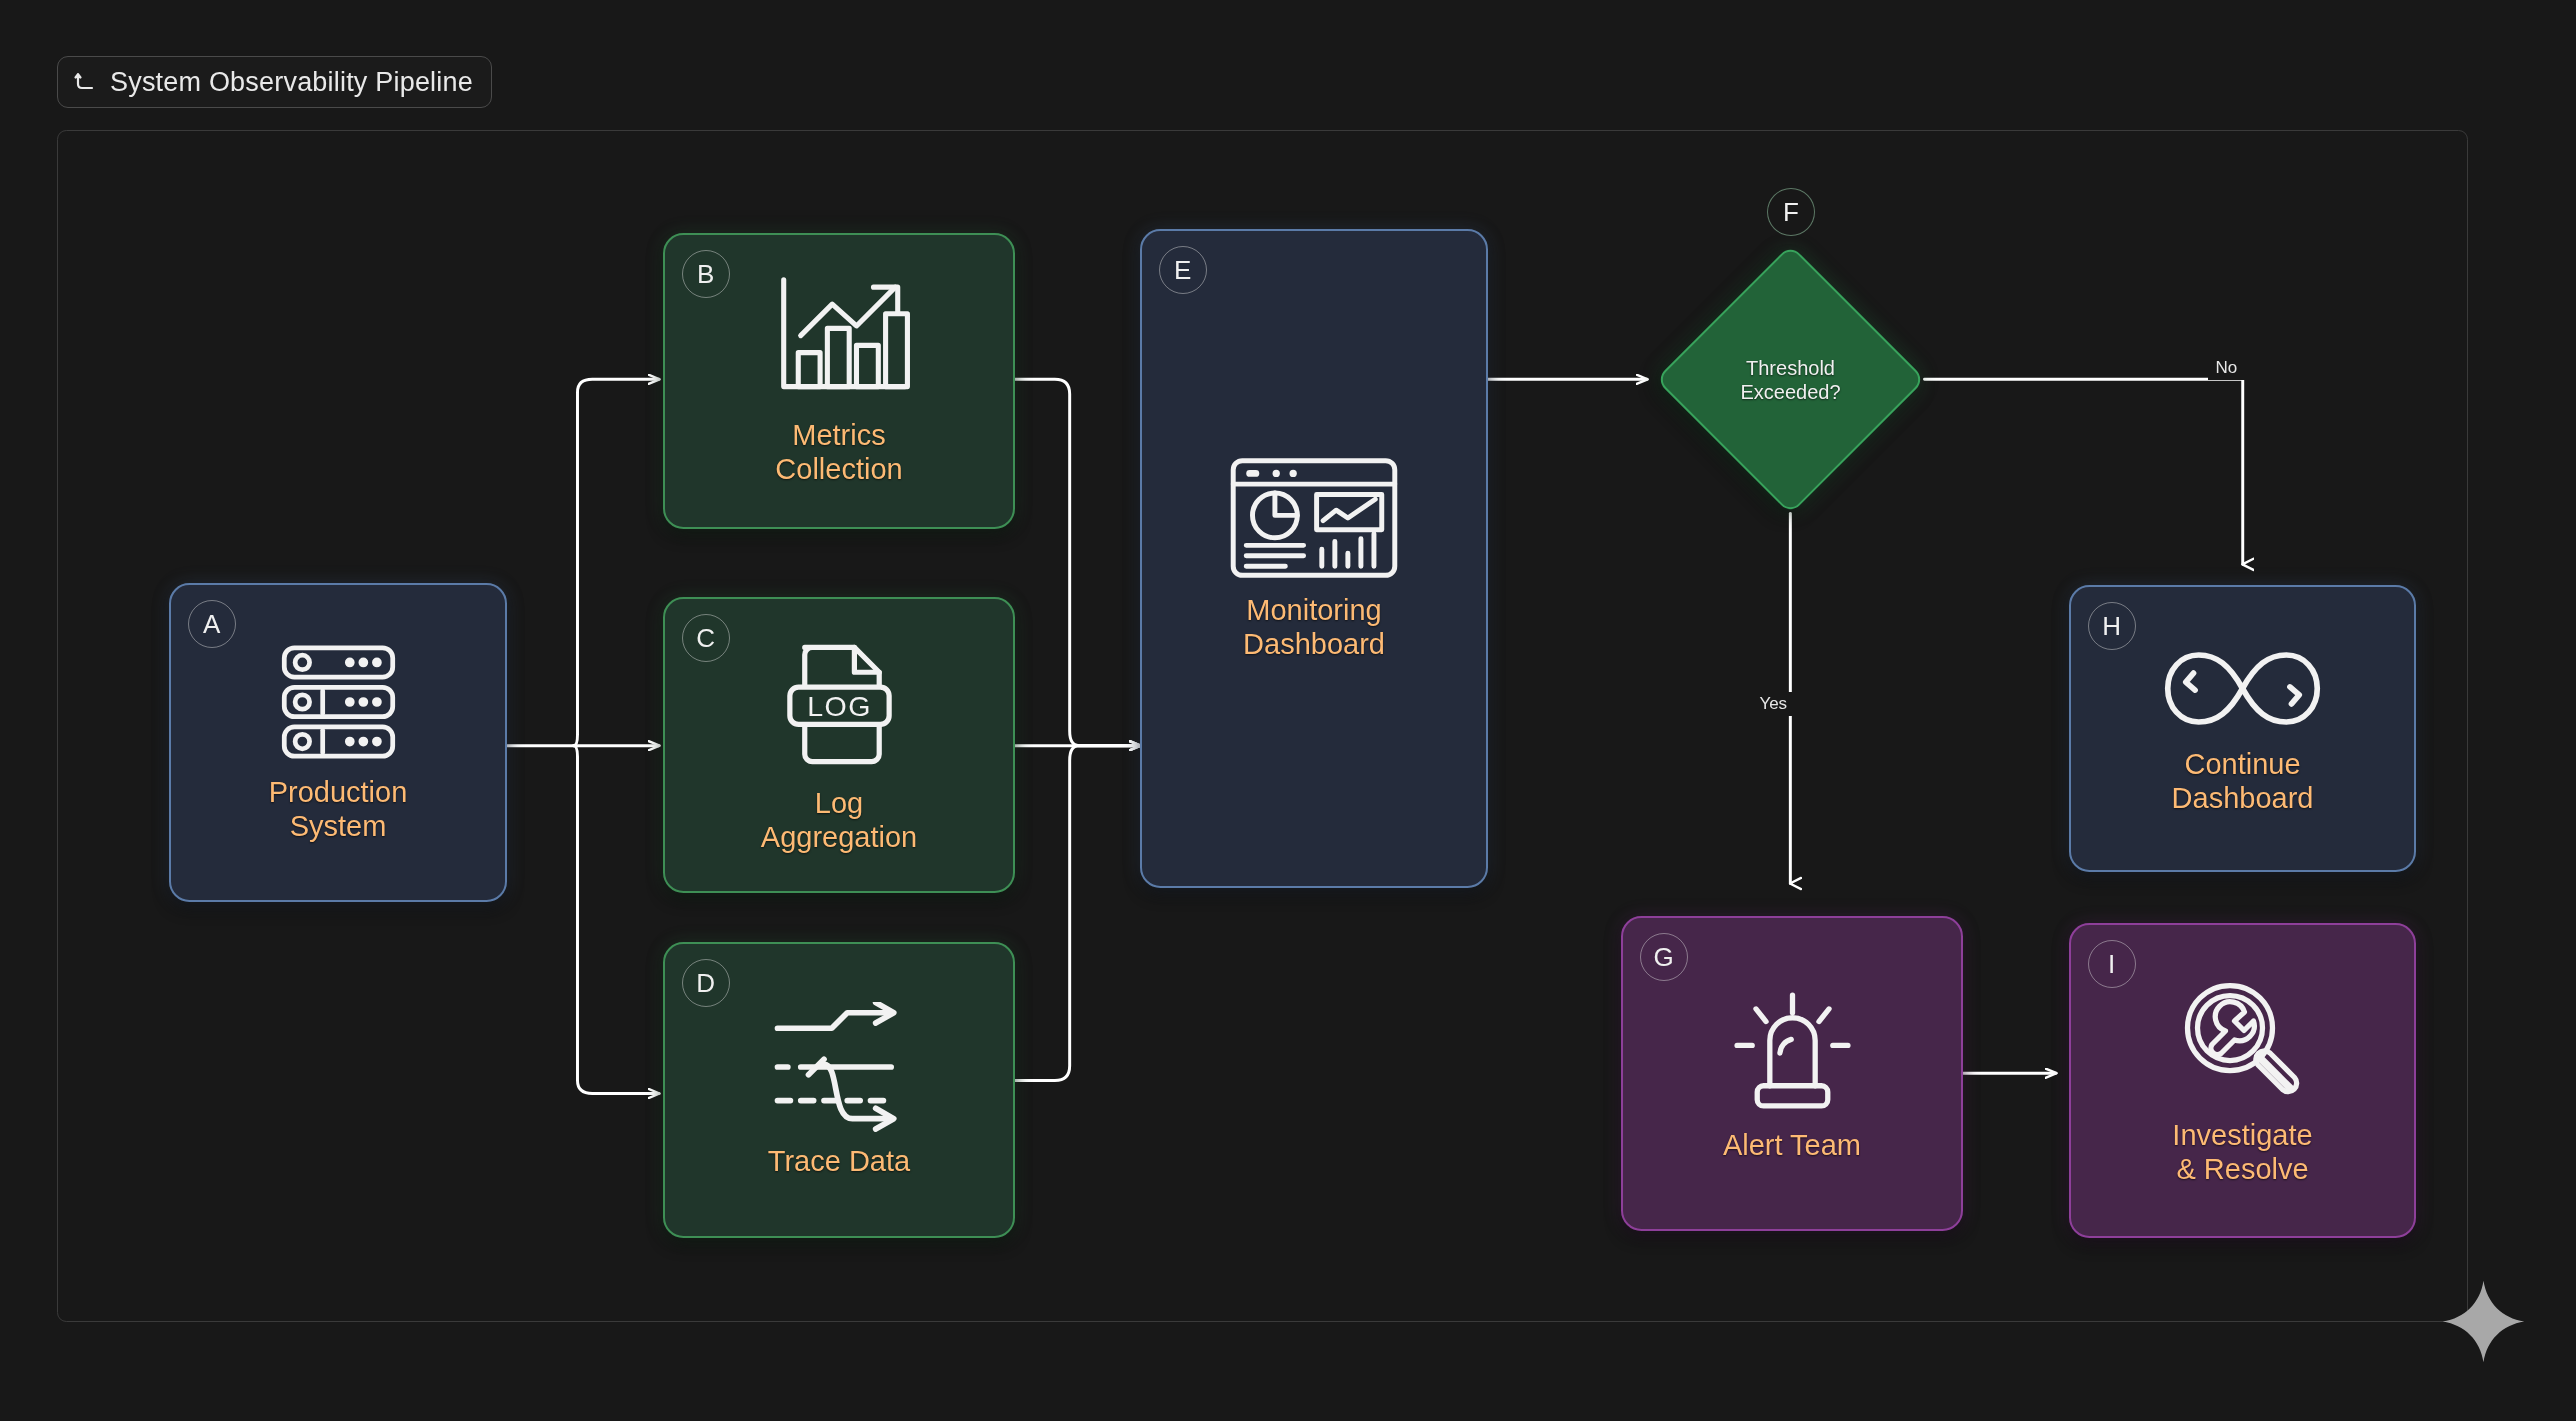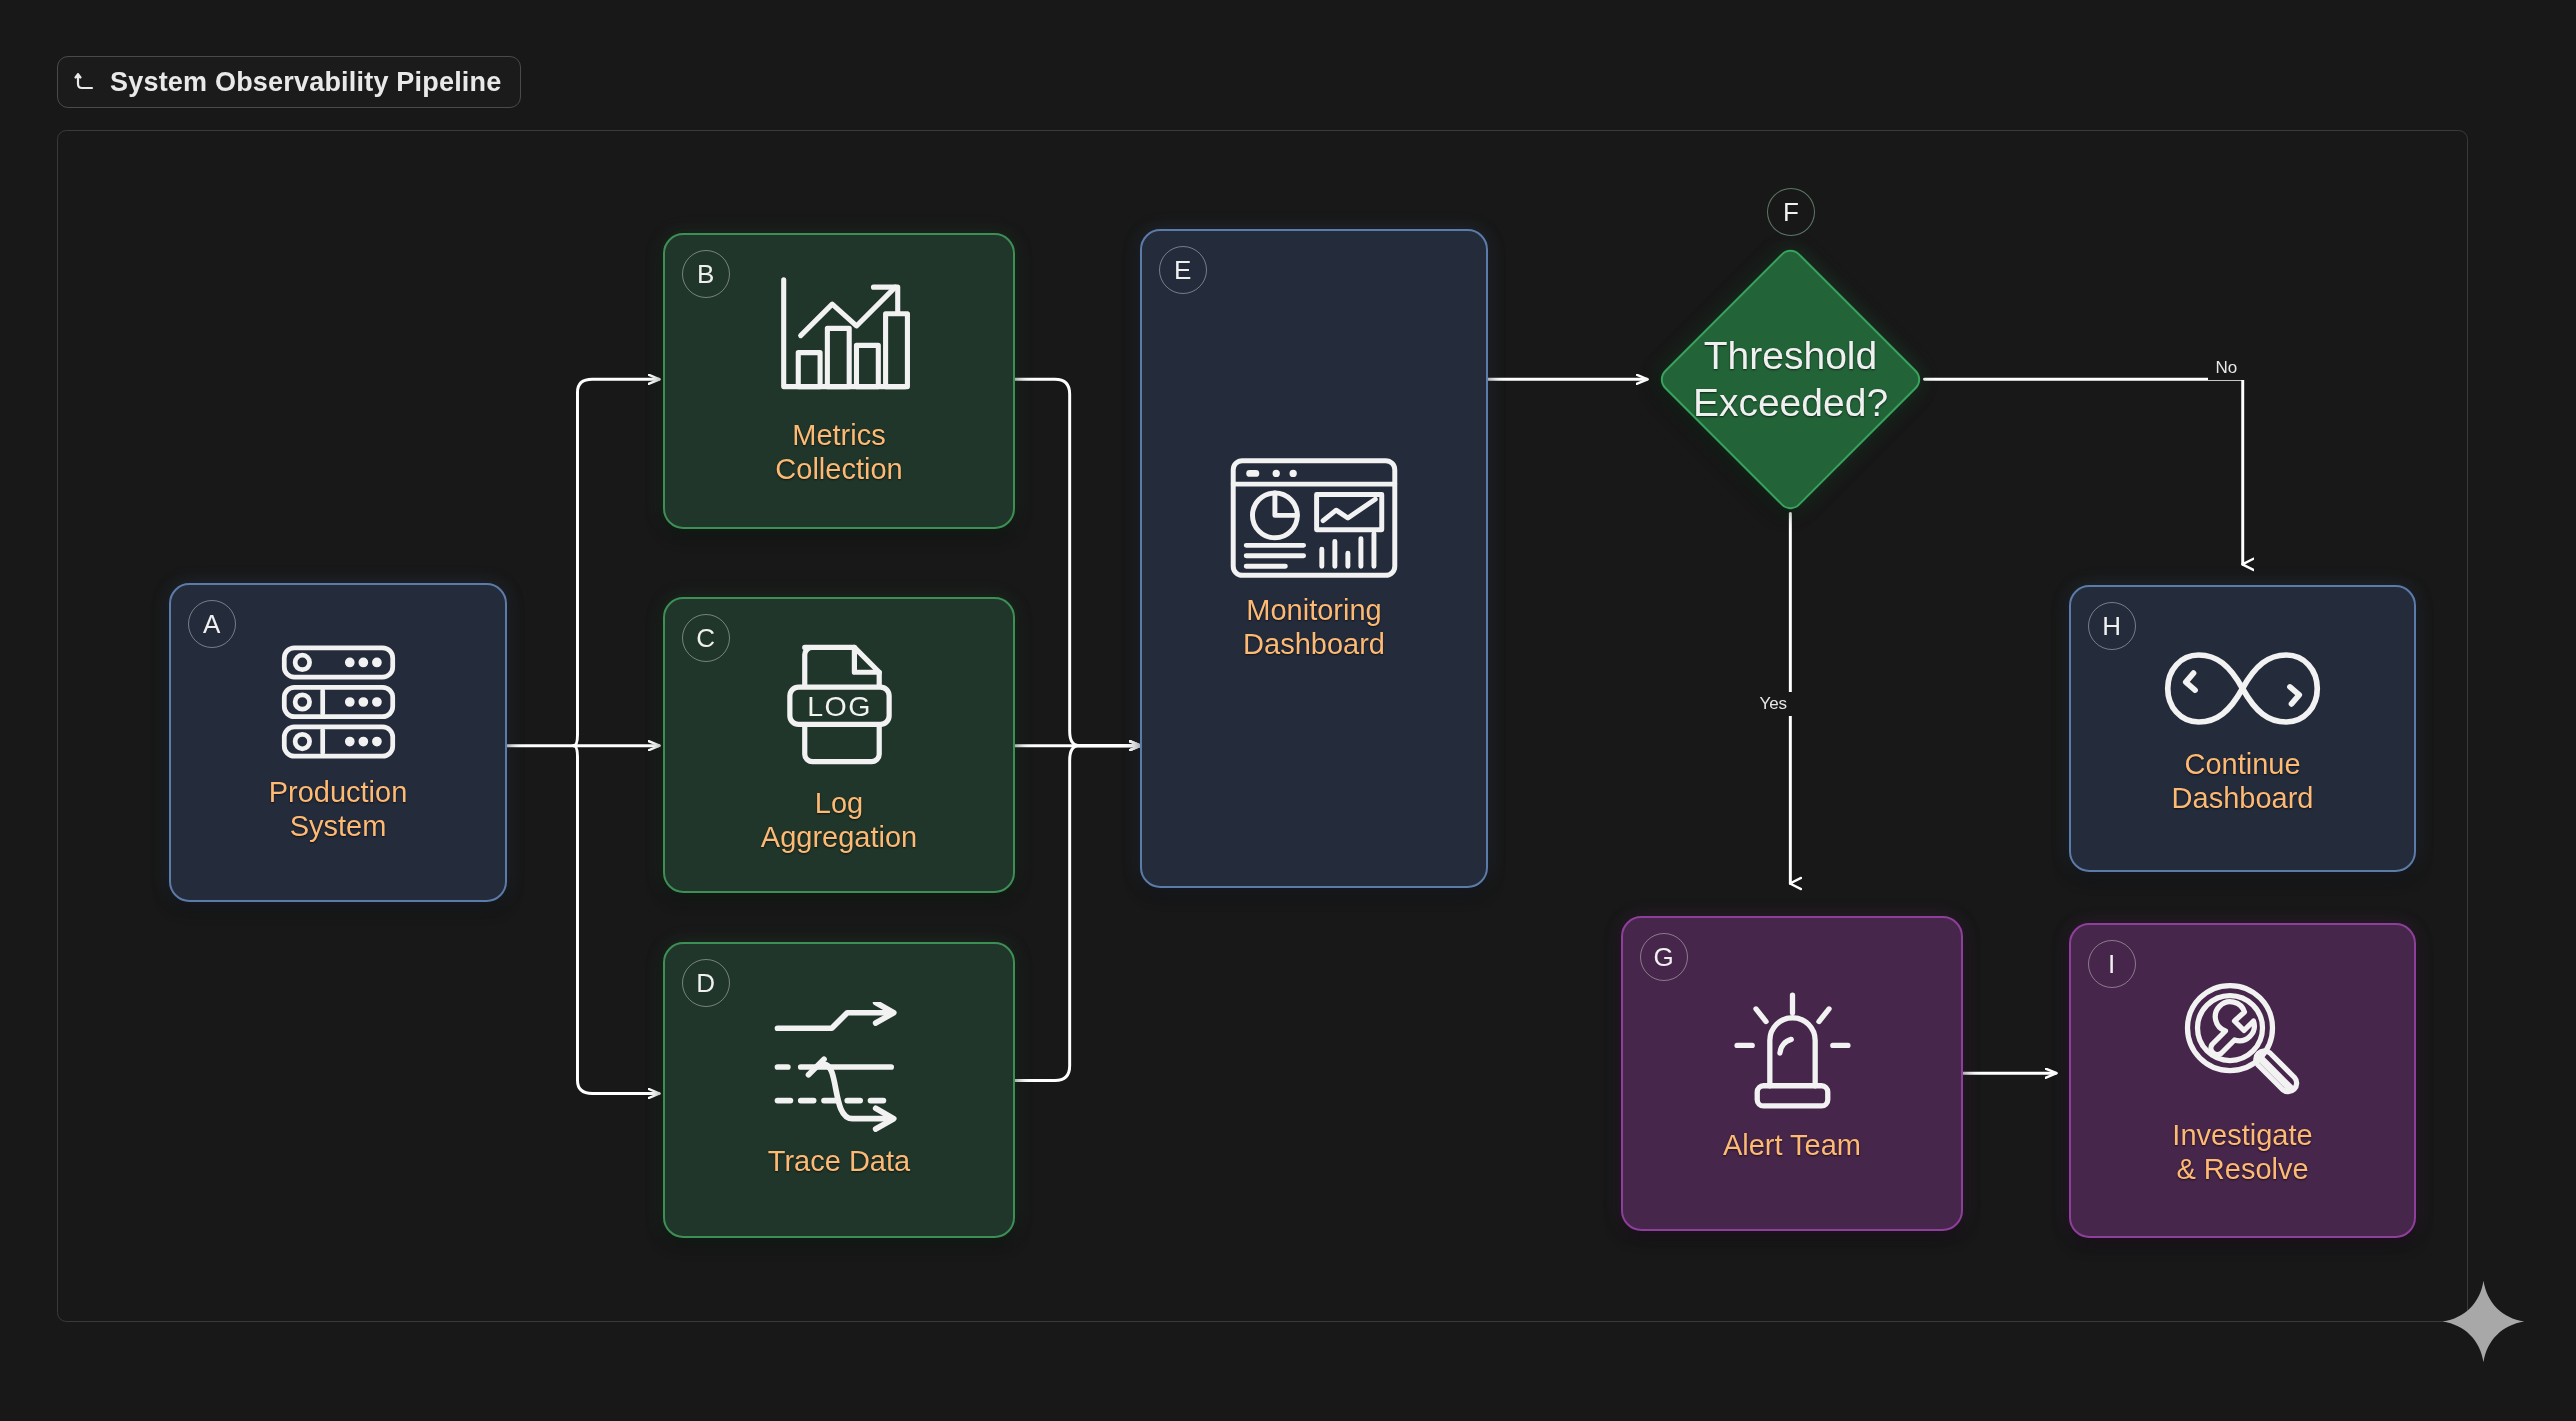--- a/index.html
+++ b/index.html
@@ -4,21 +4,21 @@
 <style>
   html,body{margin:0;padding:0;background:#0e0e0e;}
   body{width:2576px;height:1421px;overflow:hidden;
        font-family:"Liberation Sans","DejaVu Sans",sans-serif;
        -webkit-font-smoothing:antialiased;}
   #stage{position:relative;width:2576px;height:1421px;background:#181818;}
 
   
   #title-chip{position:absolute;left:57px;top:56px;height:52px;display:flex;align-items:center;
     gap:13px;padding:0 18.5px 0 15px;border:1.5px solid #4a4a4a;border-radius:11px;
-    background:#1b1b1b;box-sizing:border-box;font-weight:bold;}
+    background:#1b1b1b;box-sizing:border-box;}
   #title-chip .tglyph{width:24px;height:24px;display:block;}
   #title-chip .ttext{color:#e9e9e9;font-size:27px;letter-spacing:0.2px;white-space:nowrap;}
 
   
   #frame{position:absolute;left:57px;top:130px;width:2411px;height:1192px;
     border:1.5px solid #3a3a3a;border-radius:9.3px;box-sizing:border-box;background:#181818;}
 
   
   #edges{position:absolute;left:0;top:0;width:2576px;height:1421px;pointer-events:none;}
 
@@ -36,21 +36,21 @@
   .node .lbl{margin-top:13px;color:#fdba74;font-size:29px;line-height:1.16;text-align:center;
     text-shadow:0 0.9px 1.9px rgba(0,0,0,.6);white-space:pre-line;}
 
   
   .diamond-wrap{position:absolute;}
   .diamond-wrap .dia{position:absolute;left:0;top:0;width:100%;height:100%;
     background:#226338;border:2.8px solid #38a35c;border-radius:13px;
     transform:rotate(45deg);box-sizing:border-box;
     box-shadow:0 0 20.4px rgba(56,163,92,.25),0 5.6px 16.7px rgba(0,0,0,.55);}
   .diamond-wrap .dtxt{position:absolute;left:0;top:0;width:100%;height:100%;
-    display:flex;align-items:center;justify-content:center;color:#f0f0f0;font-size:39px;
+    display:flex;align-items:center;justify-content:center;color:#f0f0f0;font-size:20px;
     line-height:1.2;text-align:center;white-space:pre-line;text-shadow:0 0.9px 1.9px rgba(0,0,0,.6);}
   .dbadge{position:absolute;width:46px;height:46px;border-radius:50%;
     border:1.5px solid rgba(150,200,165,.55);display:flex;align-items:center;justify-content:center;
     color:#f0f0f0;font-size:26px;background:#181818;}
 
   
   .elabel{position:absolute;color:#e6e6e6;font-size:17px;background:#181818;padding:1.9px 7.4px;
     white-space:nowrap;}
 
   

